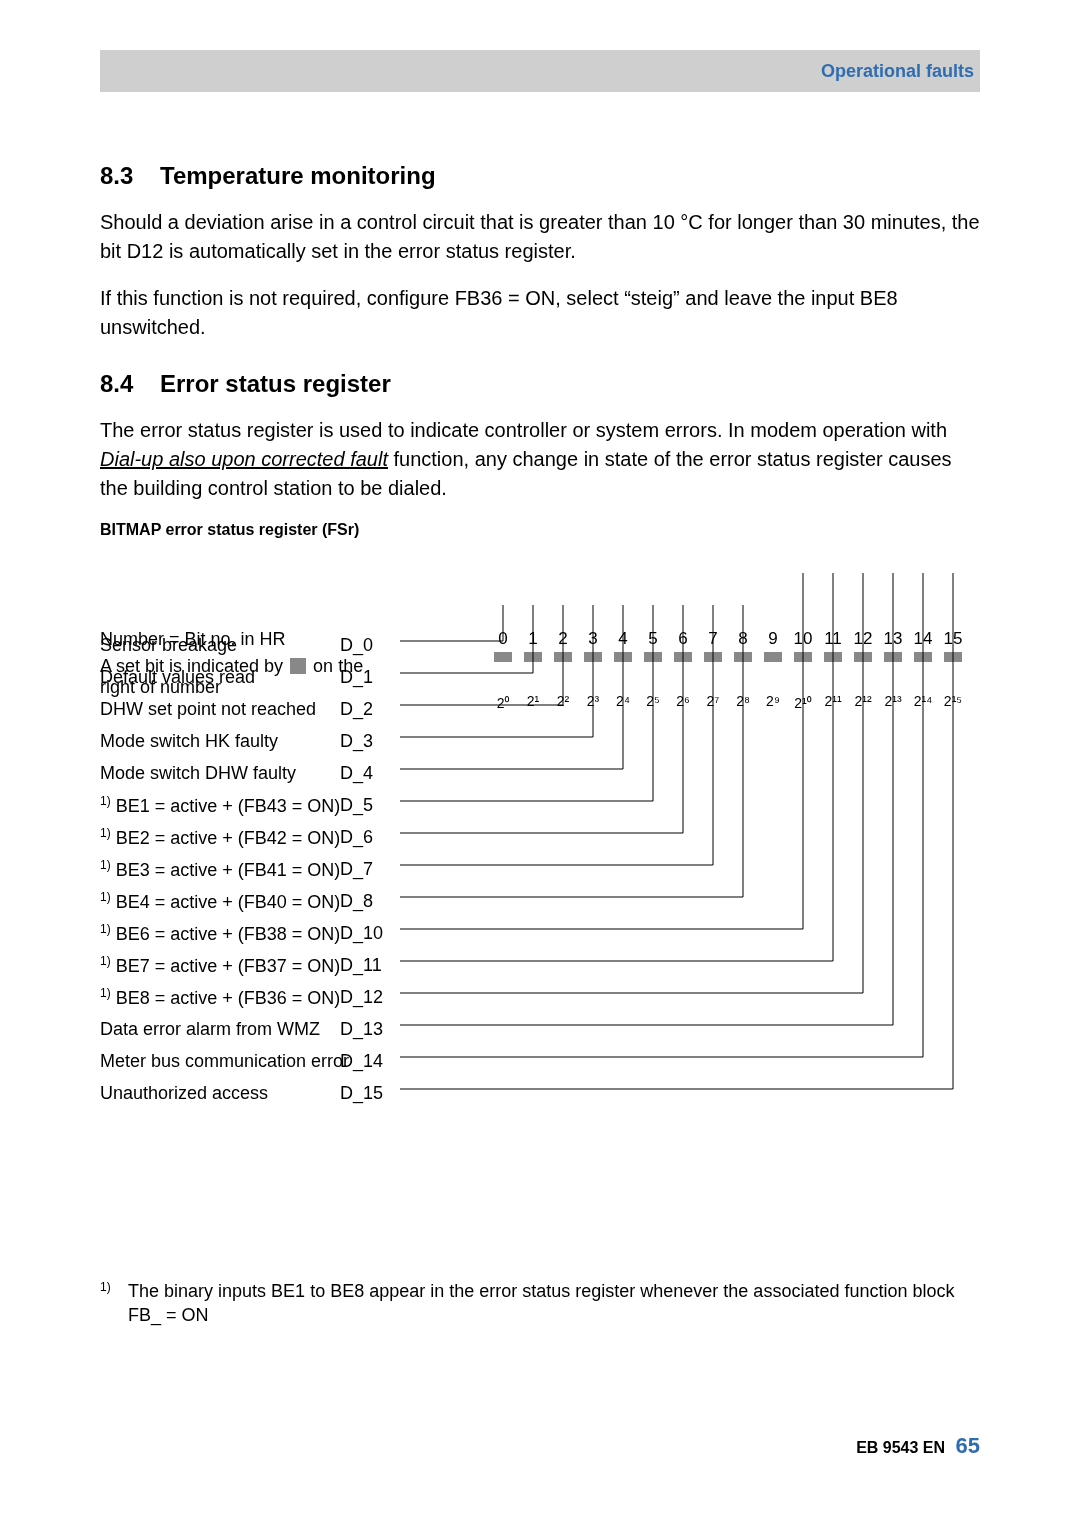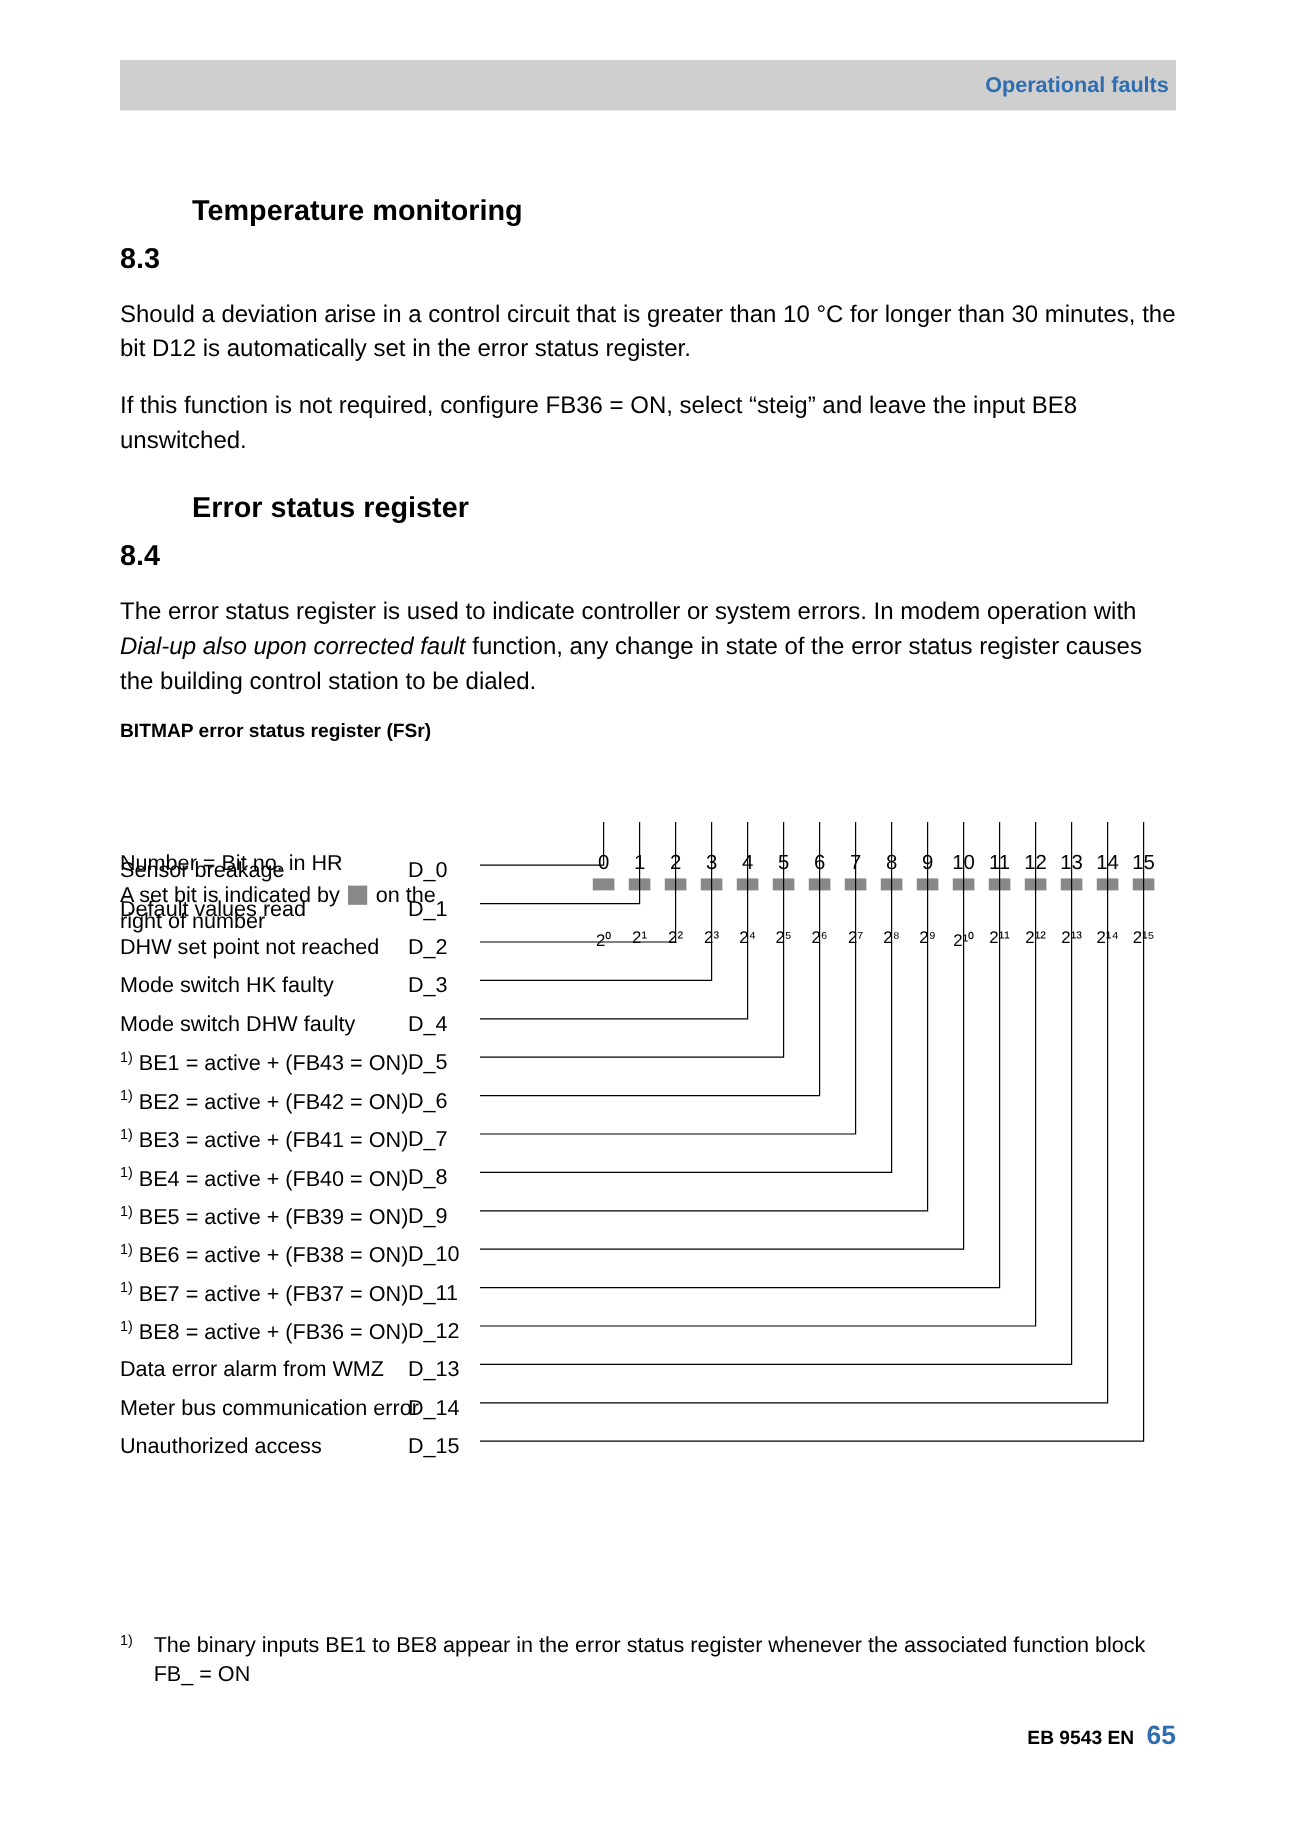--- a/index.html
+++ b/index.html
@@ -29,27 +29,27 @@
     font-size: 18px;
     color: #2f6db1;
   }
   h2 {
     font-size: 24px;
     font-weight: bold;
     margin: 0 0 18px 0;
     color: #000;
     display: flex;
   }
-  h2 .num { width: 60px; margin-top: 40px; }
+  h2 .num { width: 60px; }
   p.body {
     font-size: 20px;
     line-height: 1.45;
     margin: 0 0 18px 0;
   }
-  .italic { font-style: italic; }
+  .italic { font-style: italic; text-decoration: underline; }
   .sub-title {
     font-weight: bold;
     font-size: 16px;
     margin: 18px 0 16px 0;
   }
 
   
   .chart { position: relative; font-size: 18px; margin-top: 4px; }
   .legend-left {
     position: absolute;
@@ -296,27 +296,20 @@
           </svg>
         </div>
         <div class="row">
           <div class="desc"><sup>1)</sup> BE4 = active + (FB40 = ON)</div>
           <div class="bit">D_8</div>
           <svg width="365" height="40">
             <path d="M0 16 H 343 V -276" stroke="#000" fill="none" stroke-width="1"></path>
           </svg>
         </div>
         <div class="row">
-          <div class="desc"><sup>1)</sup> BE5 = active + (FB39 = ON)</div>
-          <div class="bit">D_9</div>
-          <svg width="395" height="40">
-            <path d="M0 16 H 373 V -308" stroke="#000" fill="none" stroke-width="1"></path>
-          </svg>
-        </div>
-        <div class="row">
           <div class="desc"><sup>1)</sup> BE6 = active + (FB38 = ON)</div>
           <div class="bit">D_10</div>
           <svg width="425" height="40">
             <path d="M0 16 H 403 V -340" stroke="#000" fill="none" stroke-width="1"></path>
           </svg>
         </div>
         <div class="row">
           <div class="desc"><sup>1)</sup> BE7 = active + (FB37 = ON)</div>
           <div class="bit">D_11</div>
           <svg width="455" height="40">

